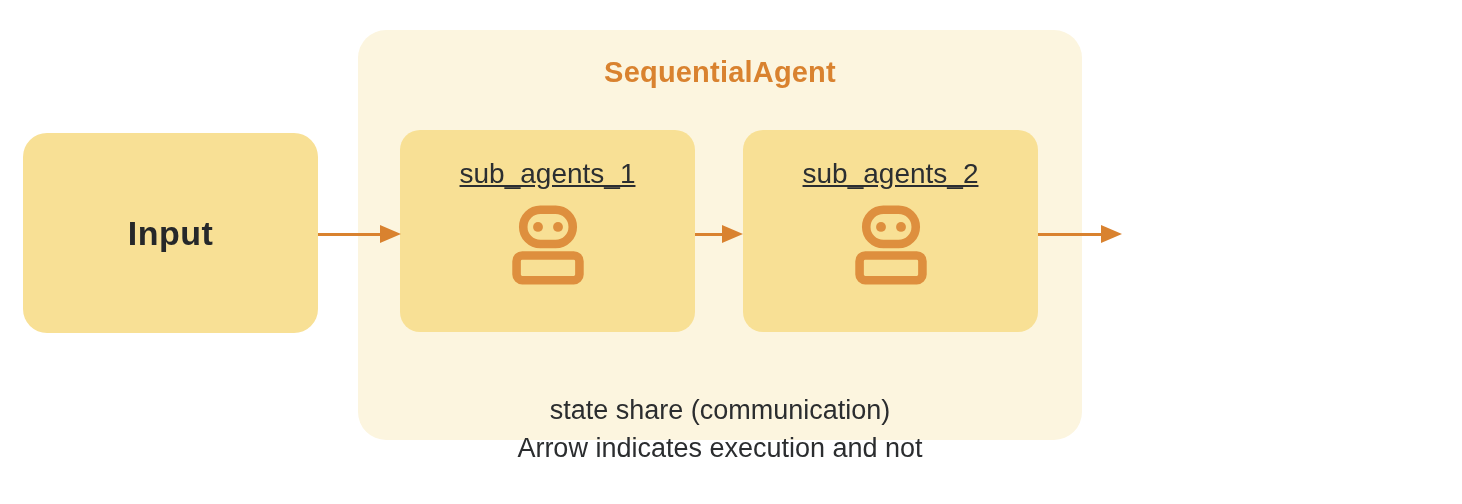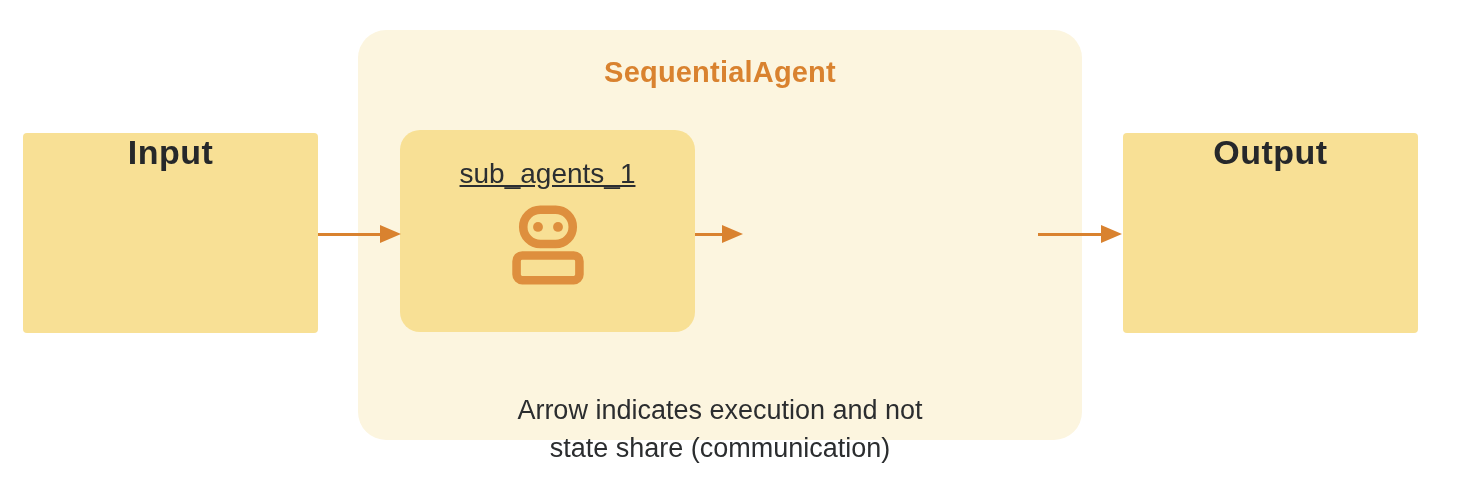--- a/index.html
+++ b/index.html
@@ -11,22 +11,22 @@
     --canvas_bg:#FFFFFF;
   }
   *{margin:0;padding:0;box-sizing:border-box;}
   html,body{width:1462px;height:504px;background:var(--canvas_bg);overflow:hidden;}
   body{font-family:"Liberation Sans","DejaVu Sans",sans-serif;color:var(--text_dark);}
   .canvas{position:relative;width:1462px;height:504px;background:var(--canvas_bg);}
 
   .node{
     position:absolute;
     background:var(--box_fill);
-    border-radius:4px;
-    display:flex;align-items:flex-start;justify-content:center;
+    border-radius:24px;
+    display:flex;align-items:center;justify-content:center;
   }
   .io-node{width:295px;height:200px;top:133px;}
   .io-label{font-size:34px;font-weight:700;letter-spacing:.5px;color:var(--text_dark);}
 
   .container{
     position:absolute;left:358px;top:30px;width:724px;height:410px;
     background:var(--container_fill);border-radius:28px;
   }
   .container-title{
     position:absolute;left:0;right:0;top:26px;text-align:center;
@@ -69,41 +69,49 @@
 
 <div class="canvas">
 
   <div class="node io-node" style="left:23px;">
     <span class="io-label">Input</span>
   </div>
 
   <div class="container">
     <div class="container-title">SequentialAgent</div>
     <div class="note">
+      <div>state share (communication)</div>
       <div>Arrow indicates execution and not</div>
-      <div>state share (communication)</div>
     </div>
   </div>
 
   <div class="sub-card first">
     <span class="sub-label">sub_agents_1</span>
     <span class="robot">
       <svg viewBox="0 0 76 84" fill="none" xmlns="http://www.w3.org/2000/svg">
         <rect x="12" y="5" width="52" height="36" rx="18" stroke="currentColor" stroke-width="9"></rect>
         <circle cx="27.5" cy="23" r="5.2" fill="currentColor"></circle>
         <circle cx="48.5" cy="23" r="5.2" fill="currentColor"></circle>
         <rect x="5" y="53" width="66" height="26" rx="6" stroke="currentColor" stroke-width="9"></rect>
       </svg>
     </span>
   </div>
 
+  <div class="sub-card second">
+    <span class="sub-label">sub_agents_2</span>
+    <span class="robot">
+      <svg viewBox="0 0 76 84" fill="none" xmlns="http://www.w3.org/2000/svg">
+        <rect x="12" y="5" width="52" height="36" rx="18" stroke="currentColor" stroke-width="9"></rect>
+        <circle cx="27.5" cy="23" r="5.2" fill="currentColor"></circle>
+        <circle cx="48.5" cy="23" r="5.2" fill="currentColor"></circle>
+        <rect x="5" y="53" width="66" height="26" rx="6" stroke="currentColor" stroke-width="9"></rect>
+      </svg>
+    </span>
+  </div>
 
-  <div class="node io-node" style="left:1123px;">
-    <span class="io-label">Output</span>
-  </div>
 
   <div class="arrow arrow-1">
     <div class="arrow-line"></div>
     <div class="arrow-head"></div>
   </div>
   <div class="arrow arrow-2">
     <div class="arrow-line"></div>
     <div class="arrow-head"></div>
   </div>
   <div class="arrow arrow-3">

